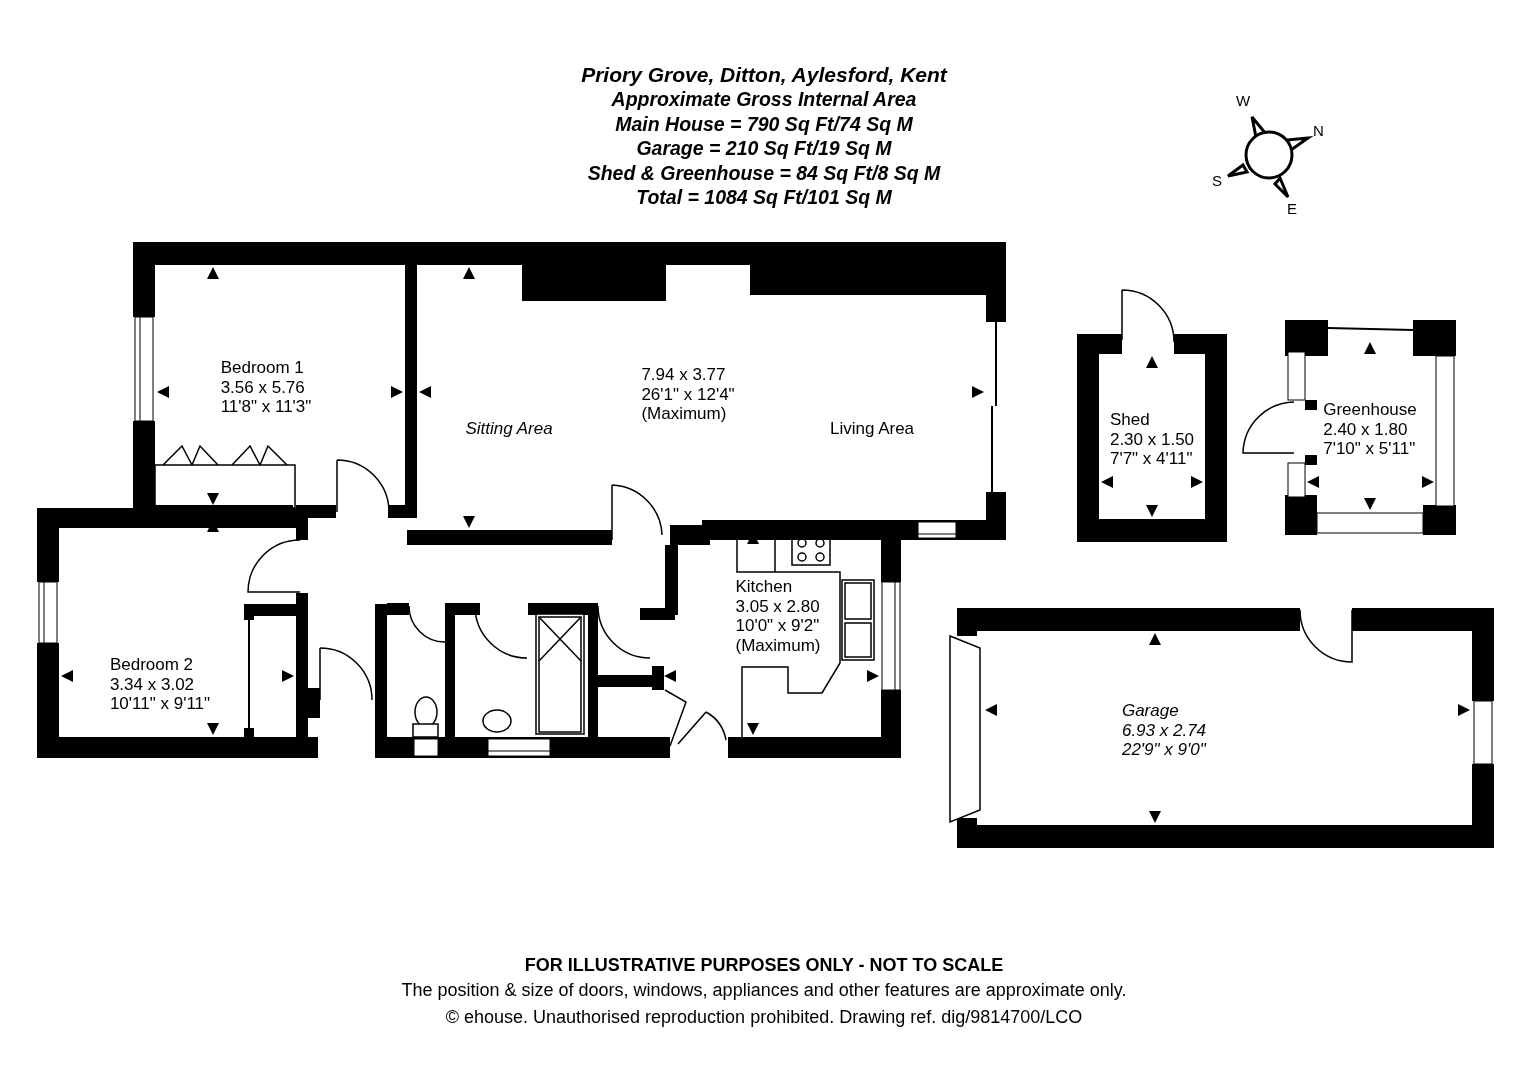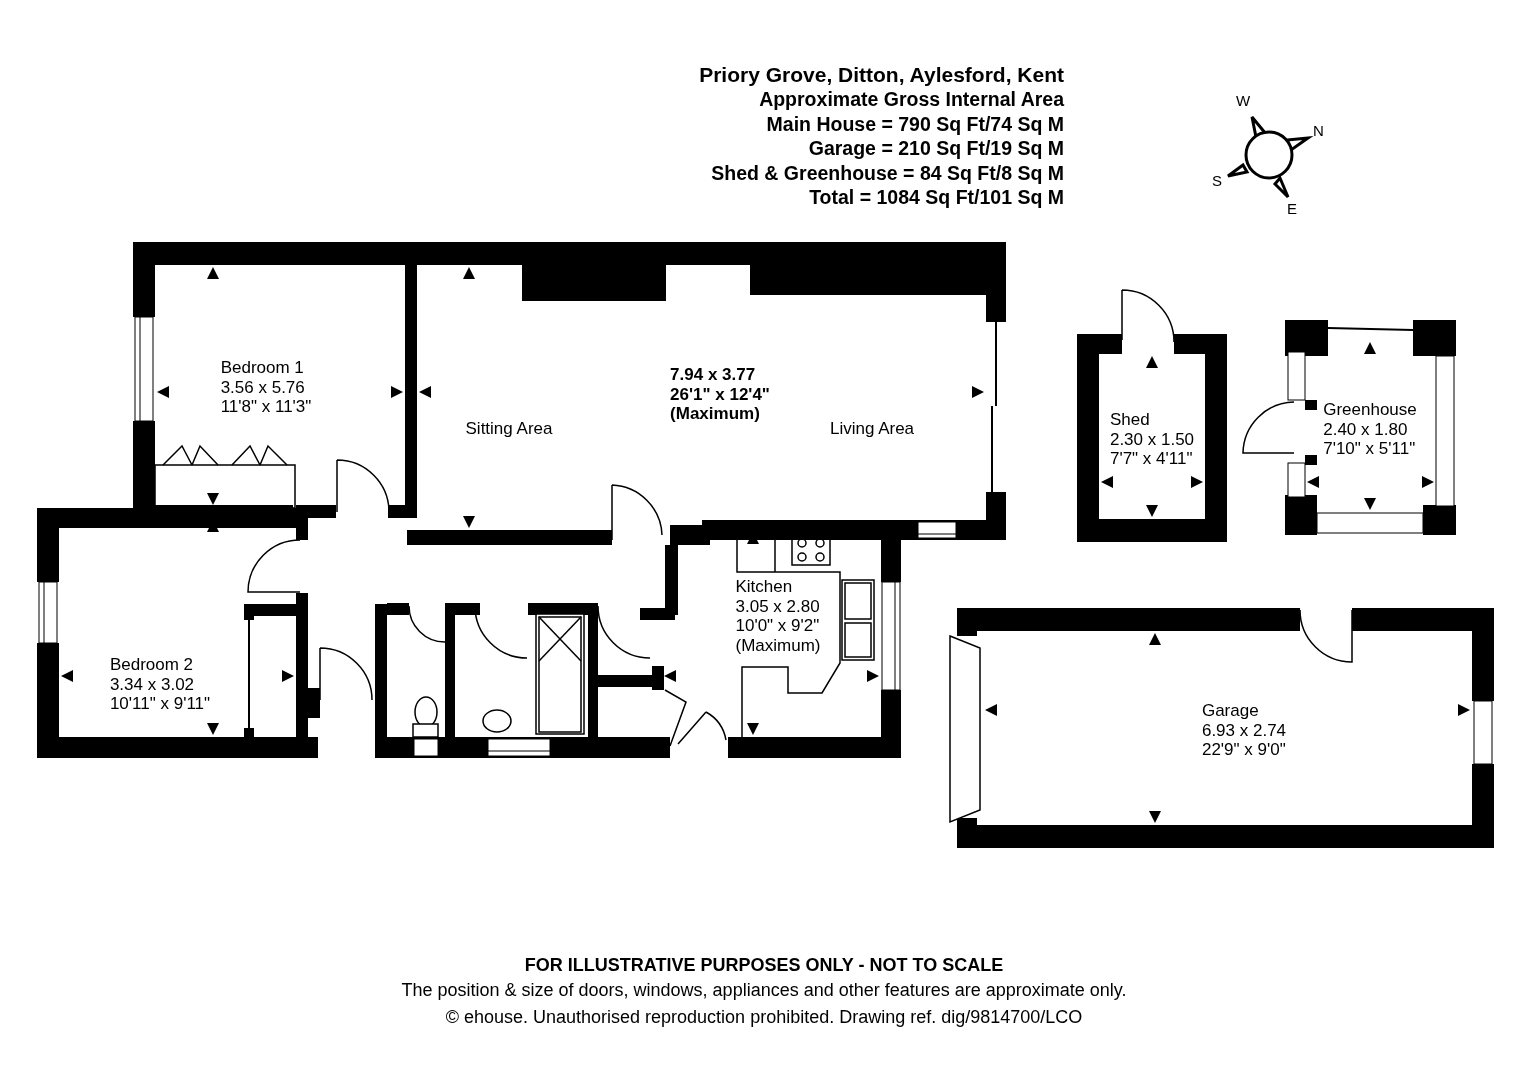--- a/index.html
+++ b/index.html
@@ -1,17 +1,17 @@
 <!DOCTYPE html>
 <html><head>
 <meta charset="utf-8">
 <style>
   html, body { margin:0; padding:0; background:#ffffff; }
   body { width:1528px; height:1080px; position:relative; overflow:hidden; font-family:"Liberation Sans", sans-serif; color:#000; }
-  .header { position:absolute; left:464px; top:62px; width:600px; text-align:right; font-weight:bold; }
+  .header { position:absolute; left:464px; top:62px; width:600px; text-align:center; font-weight:bold;font-style:italic; }
   .header .t1 { font-size:21px; line-height:25px; }
   .header .t2 { font-size:19.5px; line-height:24.5px; }
   .plan { position:absolute; left:0; top:0; }
   .room-label { position:absolute; text-align:left; font-size:17px; line-height:19.5px; white-space:nowrap; transform:translateX(-50%); }
   .footer { position:absolute; left:264px; top:953px; width:1000px; text-align:center; }
   .footer .f1 { font-weight:bold; font-size:18px; line-height:24px; }
   .footer .f2 { font-size:18px; line-height:27px; }
   .compass-label { position:absolute; font-size:15px; }
 </style>
 </head>
@@ -225,26 +225,26 @@
 <div class="compass-label" style="left:1236px;top:92px;">W</div>
 <div class="compass-label" style="left:1313px;top:122px;">N</div>
 <div class="compass-label" style="left:1212px;top:172px;">S</div>
 <div class="compass-label" style="left:1287px;top:200px;">E</div>
 
 <div class="room-label" style="left:266px;top:358px;">
   <div>Bedroom 1</div>
   <div>3.56 x 5.76</div>
   <div>11'8" x 11'3"</div>
 </div>
-<div class="room-label" style="left:720px;top:365px;font-weight:bold;">
+<div class="room-label" style="left:688px;top:365px;">
   <div>7.94 x 3.77</div>
   <div>26'1" x 12'4"</div>
   <div>(Maximum)</div>
 </div>
-<div class="room-label" style="left:509px;top:419px;">Sitting Area</div>
+<div class="room-label" style="left:509px;top:419px;font-style:italic;">Sitting Area</div>
 <div class="room-label" style="left:872px;top:419px;">Living Area</div>
 <div class="room-label" style="left:160px;top:655px;">
   <div>Bedroom 2</div>
   <div>3.34 x 3.02</div>
   <div>10'11" x 9'11"</div>
 </div>
 <div class="room-label" style="left:778px;top:577px;">
   <div>Kitchen</div>
   <div>3.05 x 2.80</div>
   <div>10'0" x 9'2"</div>
@@ -253,21 +253,21 @@
 <div class="room-label" style="left:1152px;top:410px;">
   <div>Shed</div>
   <div>2.30 x 1.50</div>
   <div>7'7" x 4'11"</div>
 </div>
 <div class="room-label" style="left:1370px;top:400px;">
   <div>Greenhouse</div>
   <div>2.40 x 1.80</div>
   <div>7'10" x 5'11"</div>
 </div>
-<div class="room-label" style="left:1244px;top:701px;">
+<div class="room-label" style="left:1164px;top:701px;font-style:italic;">
   <div>Garage</div>
   <div>6.93 x 2.74</div>
   <div>22'9" x 9'0"</div>
 </div>
 
 <div class="footer">
   <div class="f1">FOR ILLUSTRATIVE PURPOSES ONLY - NOT TO SCALE</div>
   <div class="f2">The position &amp; size of doors, windows, appliances and other features are approximate only.</div>
   <div class="f2">© ehouse. Unauthorised reproduction prohibited. Drawing ref. dig/9814700/LCO</div>
 </div>

